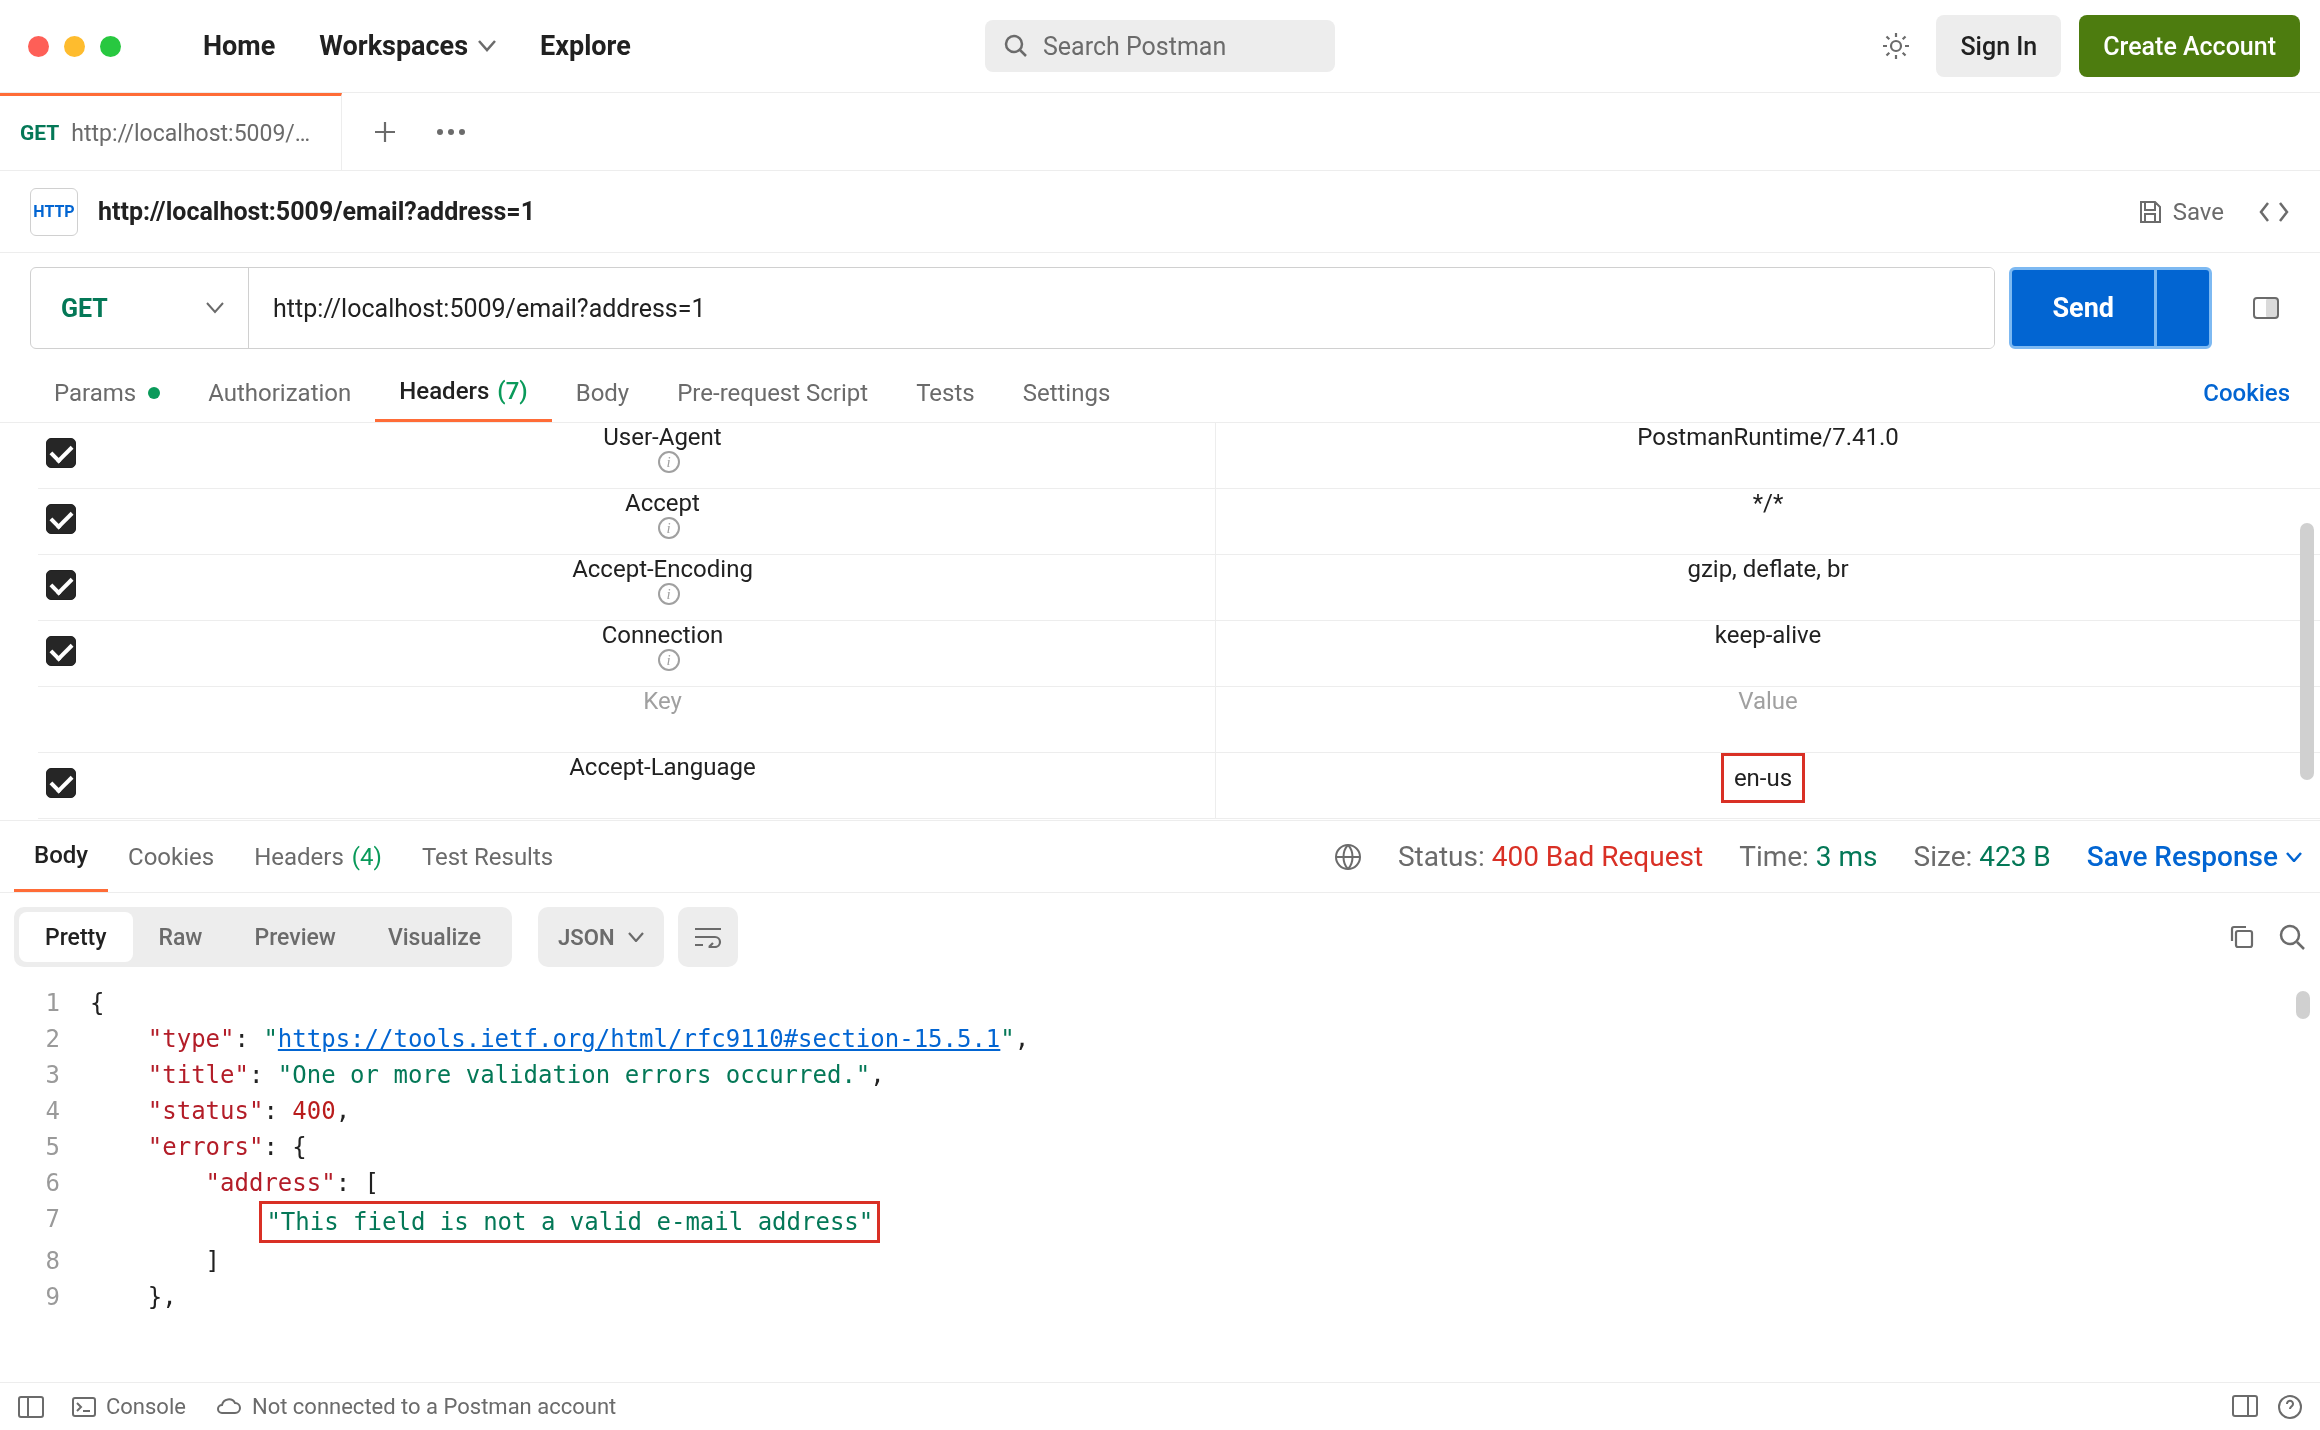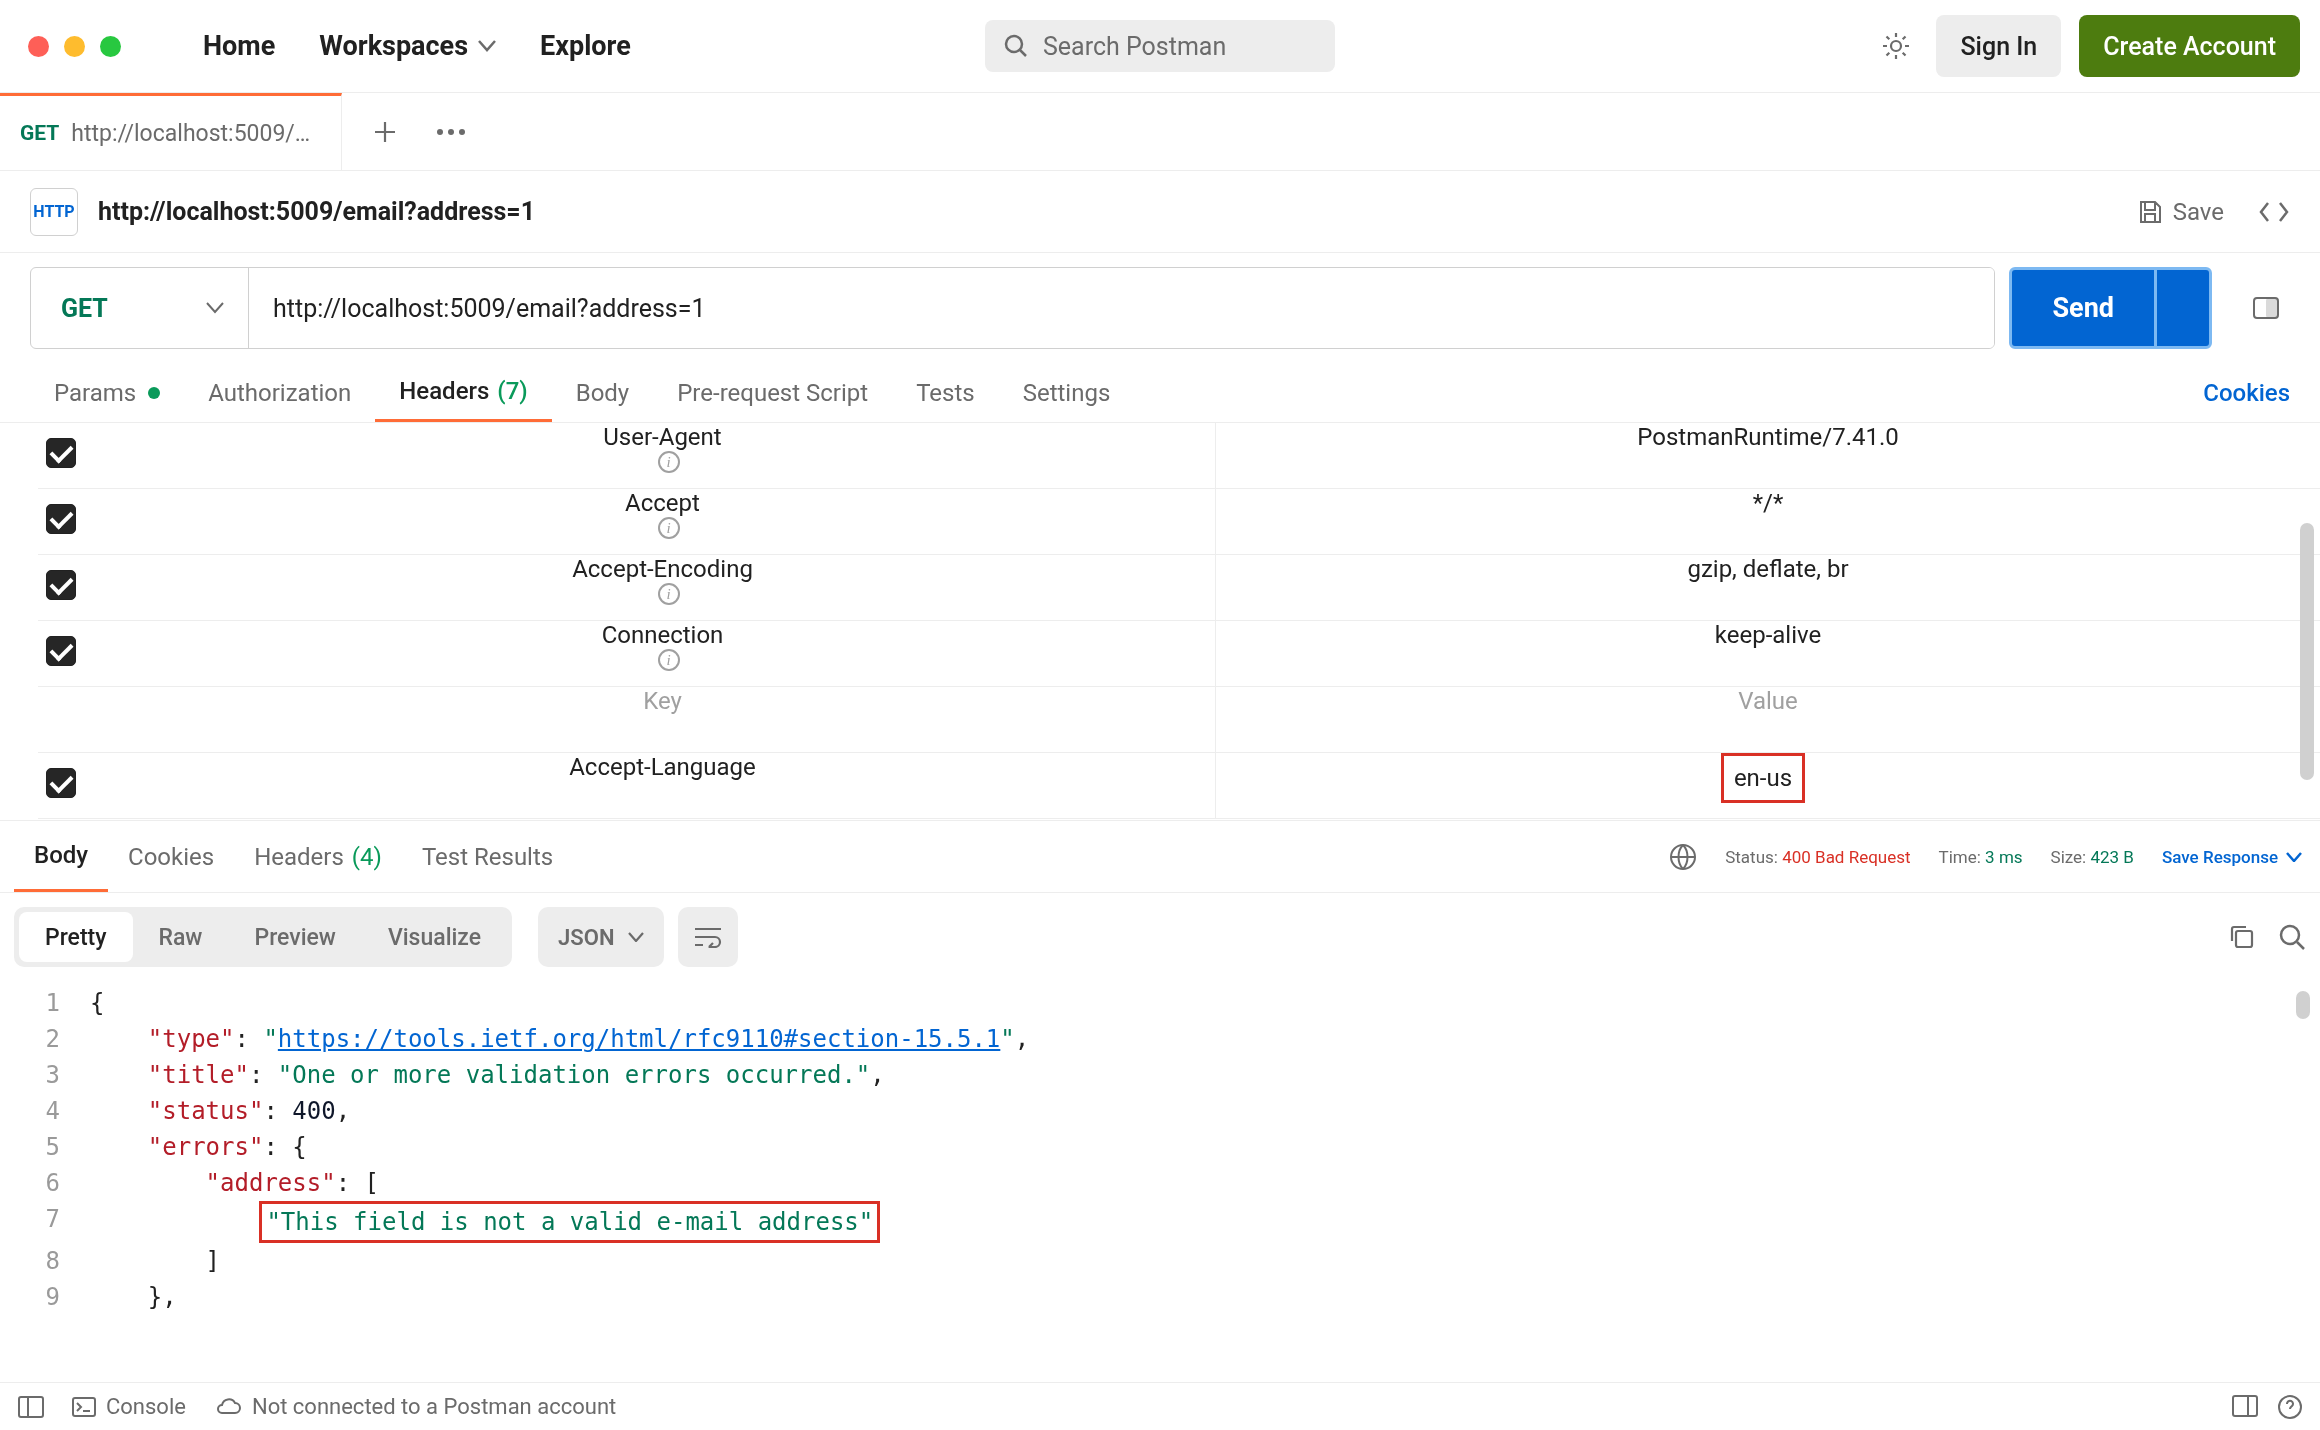--- a/index.html
+++ b/index.html
@@ -65,42 +65,42 @@
 input[type=checkbox].cbox:checked::after { content: ""; position: absolute; left: 8px; top: 2px; width: 9px; height: 17px; border: solid #fff; border-width: 0 4px 4px 0; transform: rotate(45deg); }
 .info-ic { margin-left: 12px; width: 22px; height: 22px; border: 2px solid #a0a0a0; border-radius: 50%; display: inline-flex; align-items: center; justify-content: center; font-size: 15px; color: #a0a0a0; font-family: serif; font-style: italic; }
 .hl { border: 3px solid #d93025; padding: 0 10px; height: 50px; display: inline-flex; align-items: center; margin-left: -10px; }
 .vscroll { position: absolute; right: 6px; top: 100px; bottom: 40px; width: 14px; background: #d0d0d0; border-radius: 7px; }
 
 
 .resp-bar { display: flex; align-items: center; padding: 0 18px 0 14px; height: 72px; border-bottom: 1px solid #ededed; }
 .rtab { padding: 0 20px; height: 100%; display: flex; align-items: center; font-size: 24px; color: #6b6b6b; cursor: pointer; gap: 8px;}
 .rtab.active { color: #212121; border-bottom: 3px solid #ff6c37; font-weight: 500; }
 .rtab .count { color: #0a9a5a; }
-.resp-right { margin-left: auto; display: flex; align-items: center; gap: 28px; font-size: 17px; color: #6b6b6b; }
+.resp-right { margin-left: auto; display: flex; align-items: center; gap: 36px; font-size: 28px; color: #6b6b6b; }
 .resp-right .metric span.val { color: #d93025; }
 .resp-right .metric.time span.val, .resp-right .metric.size span.val { color: #047857; }
 .resp-right .save { color: #0265d2; font-weight: 500; display: flex; align-items: center; gap: 8px; cursor:pointer;}
 
 
 .resp-tools { display: flex; align-items: center; padding: 14px; gap: 0; }
 .seg { display: flex; background: #ededed; border-radius: 10px; padding: 5px; height: 60px; }
 .seg .sbtn { padding: 0 26px; display: flex; align-items: center; border-radius: 8px; font-size: 23px; color: #6b6b6b; cursor: pointer; font-weight: 500;}
 .seg .sbtn.active { background: #fff; color: #212121; }
 .fmt-select { margin-left: 26px; background: #ededed; height: 60px; border-radius: 10px; padding: 0 20px; display:flex; align-items:center; gap:14px; font-size: 22px; font-weight: 600; color: #6b6b6b; cursor:pointer;}
 .wrap-btn { margin-left: 14px; background: #ededed; height: 60px; width: 60px; border-radius: 10px; display:flex; align-items:center; justify-content:center; color:#6b6b6b; cursor:pointer;}
 .resp-tools .right { margin-left: auto; display:flex; gap: 22px; color:#6b6b6b;}
 
 
 .code { position: relative; padding: 4px 0 0 0; font-family: Menlo, Consolas, monospace; font-size: 24px; line-height: 36px; height: 336px; overflow:hidden;}
 .code .line { display:flex; }
 .code .ln { width: 90px; text-align: right; padding-right: 30px; color: #9a9a9a; }
 .code .tx { white-space: pre; }
 .ckey { color: #b31d28; }
 .cstr { color: #047857; }
-.cnum { color: #0f172a; }
+.cnum { color: #b91c1c; }
 .clink { color: #0265d2; text-decoration: underline; }
 .hl2 { border: 3px solid #d93025; padding: 0 4px; display: inline-block; margin-left:-4px;}
 .cscroll { position: absolute; right: 10px; top: 10px; width: 14px; height: 28px; background: #d0d0d0; border-radius: 7px; }
 
 
 .status-bar { position: absolute; bottom: 0; left: 0; right: 0; height: 48px; border-top: 1px solid #ededed; display:flex; align-items:center; padding: 0 18px; gap: 28px; font-size: 22px; color:#6b6b6b;}
 .status-bar .right { margin-left:auto; display:flex; gap:20px;}
 
 svg { display: block; }
 </style>

